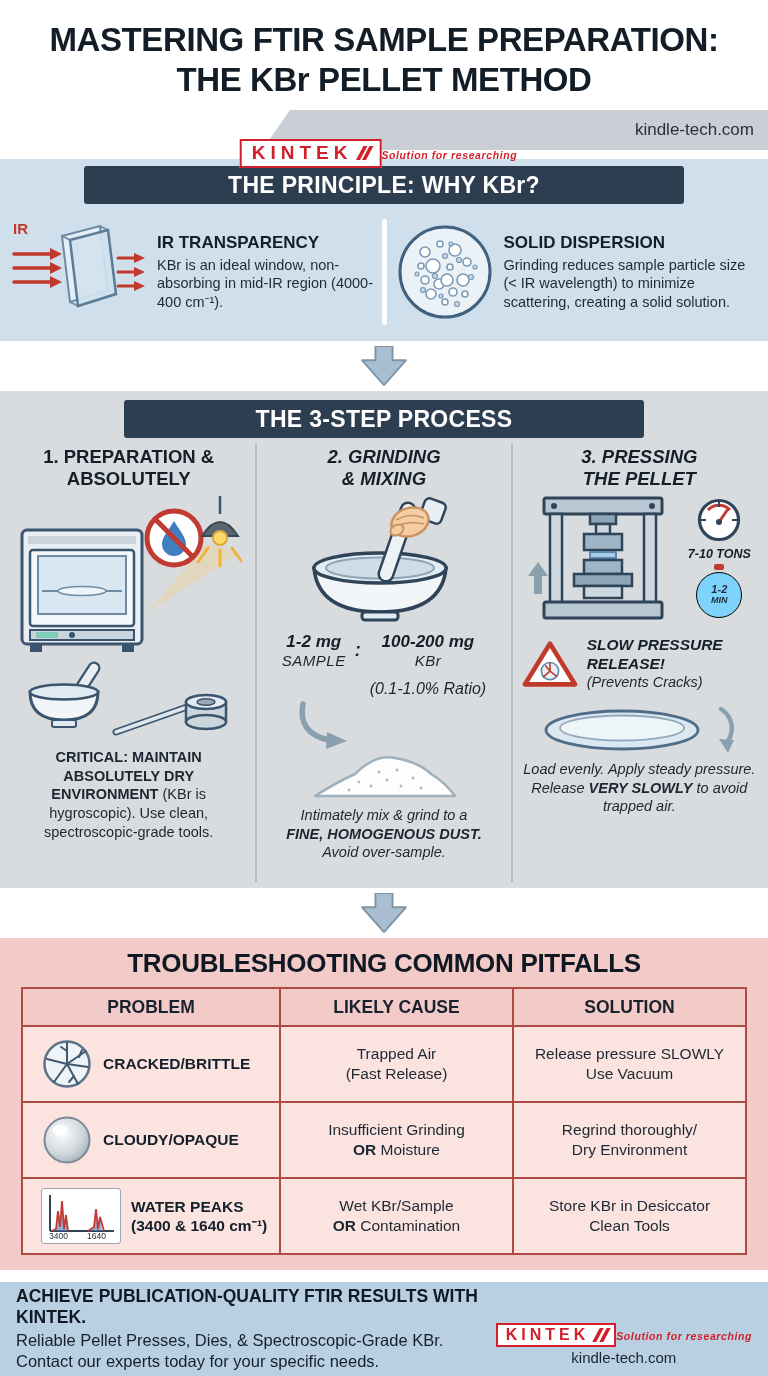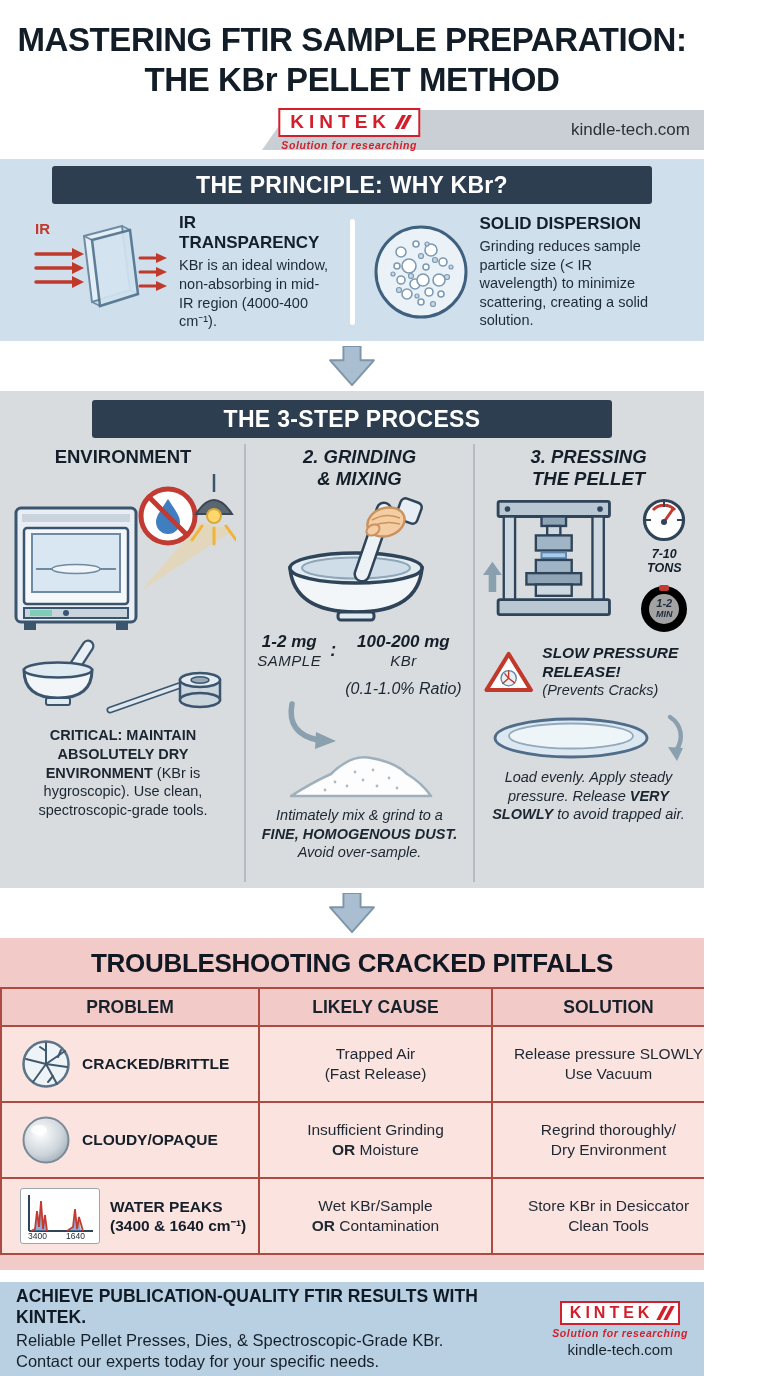--- a/index.html
+++ b/index.html
@@ -1,47 +1,47 @@
 <!DOCTYPE html>
 <html><head>
 <meta charset="utf-8">
 <style>
   * { margin:0; padding:0; box-sizing:border-box; }
   body { width:768px; font-family:"Liberation Sans", sans-serif; background:#ffffff; color:#1b2530; }
-  .page { width:704px; height:1376px; overflow:hidden; display:flex; flex-direction:column; background:#fff;justify-content:flex-end; }
+  .page { width:768px; height:1376px; overflow:hidden; display:flex; flex-direction:column; background:#fff;justify-content:flex-end; }
 
   
   .header { height:106px; display:flex; align-items:flex-end; justify-content:center; padding-bottom:6px; }
   .title { font-size:33px; font-weight:bold; line-height:1.22; letter-spacing:-0.4px; text-align:center; color:#131d27; }
   .title-line { display:block; }
 
   
   .brandband { height:48px; position:relative; }
   .band-gray { position:absolute; left:262px; right:0; top:4px; bottom:4px; background:#c9cfd4;
                clip-path:polygon(28px 0, 100% 0, 100% 100%, 0 100%); }
   .band-site { position:absolute; right:14px; top:50%; transform:translateY(-50%); font-size:17px; color:#2a3138; }
-  .kintek-logo { display:flex; flex-direction:column; align-items:center; }
+  .kintek-logo { display:flex; align-items:center;margin-top:31px; }
   .brandband .kintek-logo { position:absolute; left:50%; transform:translateX(-52%); top:2px; }
   .logo-box { border:2.5px solid #d21f2b; background:#fff; padding:1px 10px 2px; display:flex; align-items:center; gap:7px; }
   .logo-text { color:#d21f2b; font-weight:bold; font-size:19px; letter-spacing:5px; }
   .logo-slashes { display:flex; gap:3px; }
   .logo-slashes i { display:block; width:3.5px; height:14px; background:#d21f2b; transform:skewX(-28deg); }
   .logo-tagline { margin-top:2px; color:#d21f2b; font-size:10.5px; font-weight:bold; font-style:italic; letter-spacing:0.6px; }
 
   .gap1 { height:5px; }
   .gap2 { height:12px; }
 
   
   .section-bar { margin:0 auto; background:#2d3e50; color:#fff; font-weight:bold; display:flex; align-items:center;
                  justify-content:center; border-radius:3px; letter-spacing:0.3px; }
 
   
   .principle { height:182px; background:#cfdfec; padding-top:7px; }
   .principle-bar { width:600px; height:38px; font-size:23px; }
-  .principle-cols { display:flex; height:126px; margin-top:5px; padding:0 26px;gap:8px; }
+  .principle-cols { display:flex; height:126px; margin-top:5px; padding:0 4px; }
   .principle-col { flex:1; display:flex; align-items:center; gap:9px; padding:0 6px; }
   .divider-v { width:5px; border-radius:3px; background:#fff; margin:10px 2px; flex:0 0 auto; }
   .pcol-text { flex:1; }
   .pcol-title { font-size:17px; font-weight:bold; color:#141f2a; margin-bottom:3px; }
   .pcol-body { font-size:14.5px; line-height:1.28; color:#1f2a36; }
   .ir-figure { position:relative; width:138px; height:104px; flex:0 0 auto; }
   .ir-label { position:absolute; left:3px; top:0; color:#c0392b; font-weight:bold; font-size:15px; }
 
   
   .arrowzone { height:50px; display:flex; align-items:center; justify-content:center; }
@@ -60,21 +60,21 @@
   .ratio { display:flex; justify-content:center; align-items:flex-start; gap:9px; margin-top:4px; }
   .ratio-amt { font-size:17px; font-weight:bold; color:#141f2a; }
   .ratio-lbl { font-size:15px; color:#1c2630; letter-spacing:0.5px; }
   .ratio-colon { font-size:18px; font-weight:bold; padding-top:8px; }
   .ratio-note { font-size:16px; color:#1c2630; margin-top:11px; }
   .curve-arrow { display:block; margin:2px 0 0 28px; }
   .pile-svg { margin-top:-8px; }
   .press-row { display:flex; justify-content:center; align-items:flex-start; gap:10px; }
   .press-side { display:flex; flex-direction:column; align-items:center; gap:3px; padding-top:2px; }
   .tons-label { font-size:12.5px; font-weight:bold; color:#141f2a; }
-  .stopwatch { position:relative; width:46px; height:46px; border:8px solid #000000; border-radius:50%; background:#a3a3a3;
+  .stopwatch { position:relative; width:46px; height:46px; border:1px solid #000000; border-radius:50%; background:#7dd3fc;
                display:flex; flex-direction:column; align-items:center; justify-content:center; margin-top:8px; }
   .stopwatch::before { content:""; position:absolute; top:-9px; left:50%; transform:translateX(-50%);
                        width:10px; height:6px; background:#c23b32; border-radius:2px; }
   .sw-line1 { font-size:11px; font-weight:bold; color:#1d2c3a; line-height:1; }
   .sw-line2 { font-size:9px; font-weight:bold; color:#1d2c3a; line-height:1.2; }
   .warning-row { display:flex; align-items:center; justify-content:center; gap:8px; margin-top:8px; text-align:left; }
   .warning-bold { font-size:15.5px; font-weight:bold; color:#141f2a; line-height:1.2; display:block; }
   .warning-rest { font-size:14.5px; color:#1c2630; }
   .pellet-row { display:flex; align-items:center; justify-content:center; gap:5px; margin-top:8px; }
 
@@ -216,21 +216,22 @@
       <polygon points="15,0 33,0 33,15 47,15 24,41 1,15 15,15" fill="#a9bfd1" stroke="#7e95a8" stroke-width="2" stroke-linejoin="round"></polygon>
     </svg>
   </div>
 
   <section class="process">
     <div class="section-bar process-bar">THE 3-STEP PROCESS</div>
     <div class="process-cols">
 
       <div class="process-col">
         <div class="step-title">
-          <span>ENVIRONMENT</span>
+          <span>1. PREPARATION &amp;</span>
+          <span>ABSOLUTELY</span>
         </div>
         <svg class="oven-svg" width="226" height="162" viewBox="0 0 226 162">
           <path d="M190 50 L132 118 L224 58 Z" fill="rgba(247,205,110,0.3)"></path>
           <rect x="6" y="36" width="120" height="114" rx="5" fill="#e8eef3" stroke="#3b556e" stroke-width="3"></rect>
           <rect x="12" y="42" width="108" height="8" fill="#c9d4dd"></rect>
           <rect x="14" y="56" width="104" height="76" rx="3" fill="#f4f8fa" stroke="#3b556e" stroke-width="2.5"></rect>
           <rect x="22" y="62" width="88" height="58" fill="#d8e7f1" stroke="#6f8aa2" stroke-width="2"></rect>
           <line x1="26" y1="97" x2="106" y2="97" stroke="#6f8aa2" stroke-width="2"></line>
           <ellipse cx="66" cy="97" rx="24" ry="4.5" fill="#eef4f8" stroke="#6f8aa2" stroke-width="1.5"></ellipse>
           <rect x="14" y="136" width="104" height="10" fill="#c9d4dd" stroke="#3b556e" stroke-width="2"></rect>
@@ -396,21 +397,21 @@
     </div>
   </section>
 
   <div class="arrowzone">
     <svg width="48" height="40" viewBox="0 0 48 42">
       <polygon points="15,0 33,0 33,15 47,15 24,41 1,15 15,15" fill="#a9bfd1" stroke="#7e95a8" stroke-width="2" stroke-linejoin="round"></polygon>
     </svg>
   </div>
 
   <section class="trouble">
-    <div class="trouble-title">TROUBLESHOOTING CRACKED PITFALLS</div>
+    <div class="trouble-title">TROUBLESHOOTING COMMON PITFALLS</div>
     <table class="trouble-table">
       <colgroup>
           <col class="c1">
           <col class="c2">
           <col class="c3">
         </colgroup>
       <thead>
         <tr>
           <th>PROBLEM</th>
           <th>LIKELY CAUSE</th>

